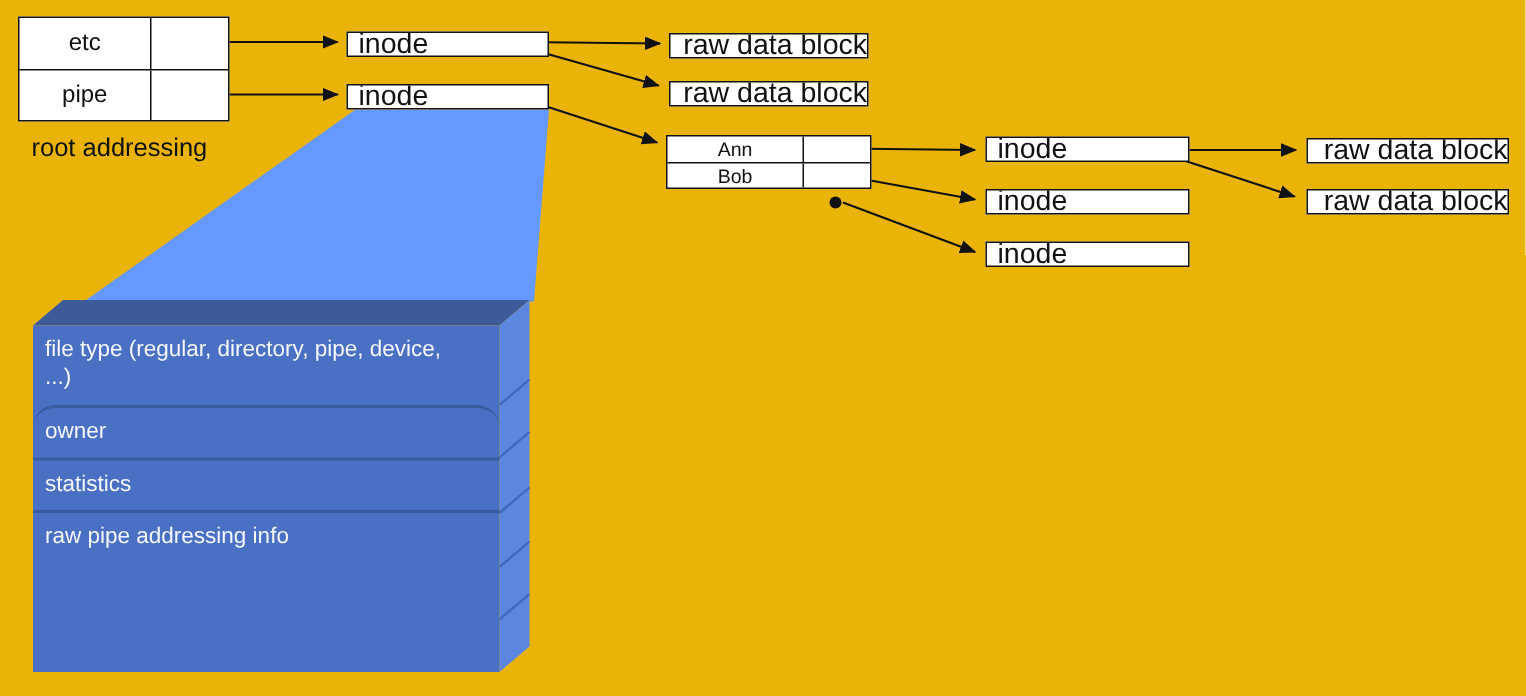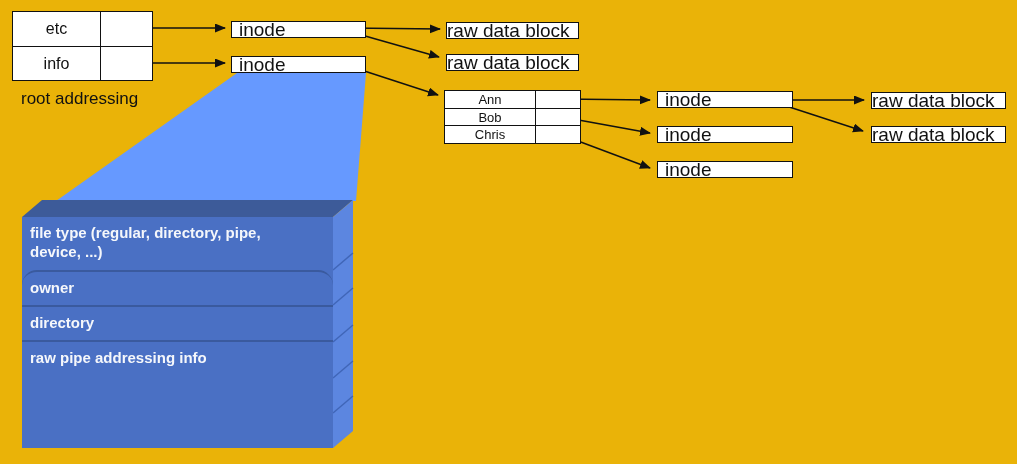--- a/index.html
+++ b/index.html
@@ -8,40 +8,40 @@
     font-family:"Liberation Sans","DejaVu Sans",sans-serif;color:#111;
   }
   .stage svg{position:absolute;left:0;top:0;}
   .abs{position:absolute;box-sizing:border-box;}
   
   .wbox{
     background:#fff;border:1.5px solid #111;font-size:19px;line-height:13px;
     white-space:nowrap;overflow:hidden;
   }
   .inode-box{padding:1px 0 0 7px;text-align:left;}
-  .rdb-box{padding:1px 0 0 0;text-align:left;}
+  .rdb-box{padding:1px 0 0 0;text-align:right;}
   
   .dir-table{background:#fff;border:1.5px solid #111;}
   .dir-row{display:flex;box-sizing:border-box;}
   .dir-row + .dir-row{border-top:1.5px solid #111;}
   .cell{box-sizing:border-box;display:flex;align-items:center;justify-content:center;}
   .cell.name{border-right:1.5px solid #111;}
   .root-table .dir-row{height:34px;}
   .root-table .cell.name{width:88px;font-size:16px;}
   .root-table .cell.ptr{flex:1;}
   .home-table .dir-row{height:17.2px;gap:43px;}
   .home-table .cell.name{width:91px;font-size:13px;}
   .home-table .cell.ptr{flex:1;}
   .caption{font-size:17px;color:#111;}
   
   .struct-front{
     left:22px;top:217px;width:311px;height:231px;background:#4a70c4;
     color:#f5f7fb;font-size:15px;line-height:19px;
   }
-  .struct-row{box-sizing:border-box;padding:6px 36px 0 8px;font-weight:bold;}
+  .struct-row{box-sizing:border-box;padding:6px 36px 0 8px;}
   .struct-row + .struct-row{border-top:2px solid #3a5a9e;}
 </style>
 </head>
 <body>
 
 <div class="stage">
 
   <svg width="1017" height="464" viewBox="0 0 1017 464">
     <defs>
       <marker id="arw" markerUnits="userSpaceOnUse" markerWidth="12" markerHeight="10" refX="10" refY="4.5" orient="auto">
@@ -89,54 +89,50 @@
       <circle cx="771" cy="100" r="3"></circle>
     </g>
   </svg>
 
   <div class="abs dir-table root-table" style="left:12px;top:11px;width:141px;">
     <div class="dir-row">
       <div class="cell name">etc</div>
       <div class="cell ptr"></div>
     </div>
     <div class="dir-row">
-      <div class="cell name">info</div>
+      <div class="cell name">pipe</div>
       <div class="cell ptr"></div>
     </div>
   </div>
   <div class="abs caption" style="left:21px;top:89px;">root addressing</div>
 
   <div class="abs wbox inode-box" style="left:231px;top:21px;width:135px;height:17px;">inode</div>
   <div class="abs wbox inode-box" style="left:231px;top:56px;width:135px;height:17px;">inode</div>
 
   <div class="abs wbox rdb-box" style="left:446px;top:22px;width:133px;height:17px;">raw data block</div>
   <div class="abs wbox rdb-box" style="left:446px;top:54px;width:133px;height:17px;">raw data block</div>
 
   <div class="abs dir-table home-table" style="left:444px;top:90px;width:137px;">
     <div class="dir-row">
       <div class="cell name">Ann</div>
       <div class="cell ptr"></div>
     </div>
     <div class="dir-row">
       <div class="cell name">Bob</div>
       <div class="cell ptr"></div>
     </div>
-    <div class="dir-row">
-      <div class="cell name">Chris</div>
-      <div class="cell ptr"></div>
-    </div>
   </div>
 
   <div class="abs wbox inode-box" style="left:657px;top:91px;width:136px;height:17px;">inode</div>
   <div class="abs wbox inode-box" style="left:657px;top:126px;width:136px;height:17px;">inode</div>
   <div class="abs wbox inode-box" style="left:657px;top:161px;width:136px;height:17px;">inode</div>
 
   <div class="abs wbox rdb-box" style="left:871px;top:92px;width:135px;height:17px;">raw data block</div>
   <div class="abs wbox rdb-box" style="left:871px;top:126px;width:135px;height:17px;">raw data block</div>
 
   <div class="abs struct-front">
     <div class="struct-row" style="height:53px;">file type (regular, directory, pipe, device, ...)</div>
     <div class="struct-row" style="height:35px;border-radius:15px;">owner</div>
-    <div class="struct-row" style="height:35px;">directory</div>
+    <div class="struct-row" style="height:35px;">statistics</div>
     <div class="struct-row" style="height:35px;">raw pipe addressing info</div>
   </div>
 
 </div>
 
 </body></html>

